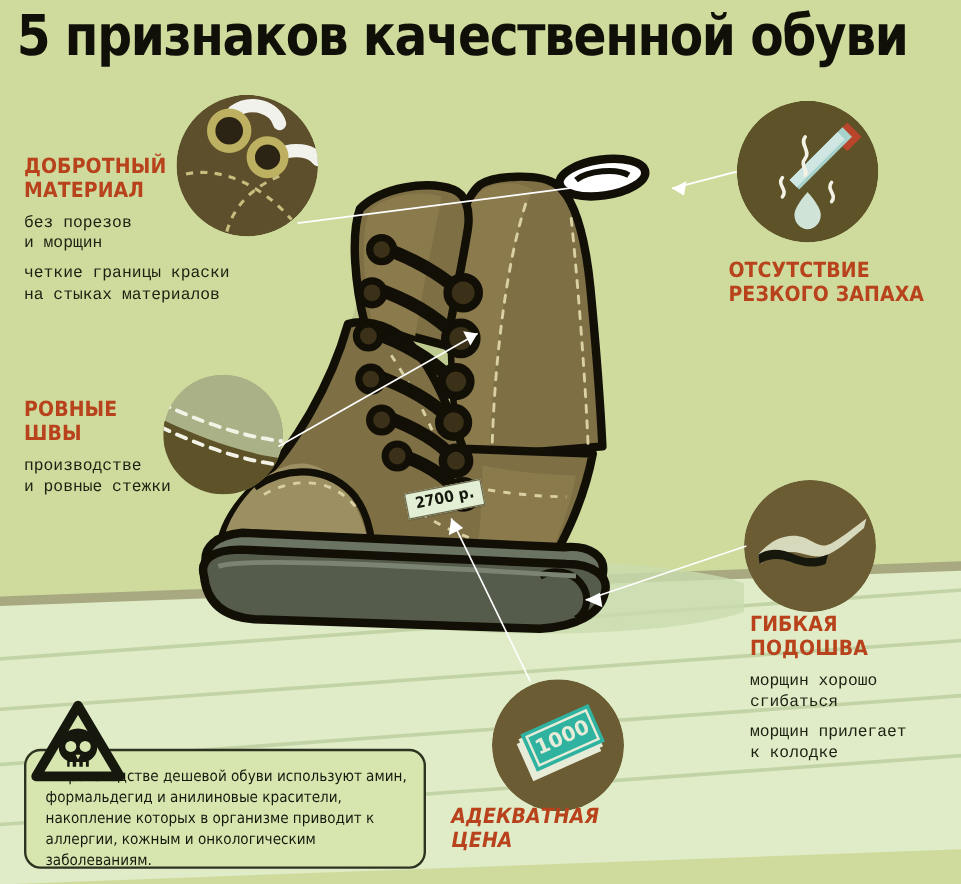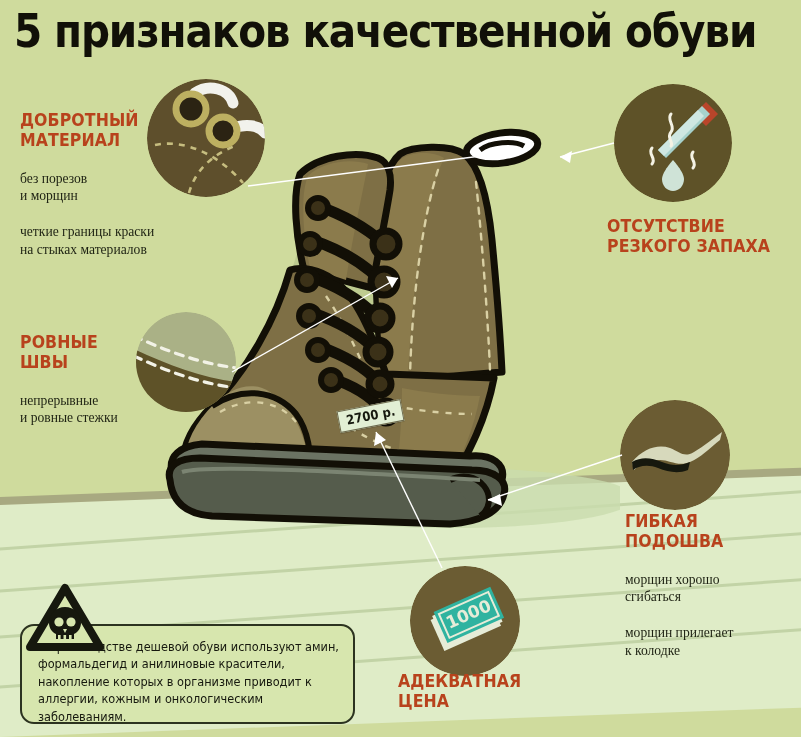--- a/index.html
+++ b/index.html
@@ -102,26 +102,26 @@
     font-family:"DejaVu Sans Condensed","Liberation Sans", sans-serif;
     font-size:17.5px;
     font-weight:700;
     color:#b8421c;
     line-height:1.16;
     letter-spacing:.1px;
     text-transform:uppercase;
     white-space:pre-line;
   }
   .block .p {
-    font-family:Liberation Serif, serif;
+    font-family:Liberation Mono, monospace;
     font-size:13.6px;
     color:#1d2112;
     line-height:1.28;
     white-space:pre-line;
-    margin-top:19px;
+    margin-top:8px;
   }
 
   
   .pricetag {
     position:absolute;
     z-index:26;
     background:#e2efd4;
     border:1px solid #6d6a4d;
     padding:2px 7px 3px 7px;
     font-family:"DejaVu Sans Condensed","Liberation Sans", sans-serif;
@@ -346,51 +346,51 @@
       <polygon points="398,278 386,276 392,288" fill="#ffffff" stroke="none"></polygon>
 
       <line x1="622" y1="455" x2="488" y2="500"></line>
       <polygon points="488,500 500,494 502,506" fill="#ffffff" stroke="none"></polygon>
 
       <line x1="442" y1="568" x2="376" y2="432"></line>
       <polygon points="376,432 374,446 386,440" fill="#ffffff" stroke="none"></polygon>
     </g>
   </svg>
 
-  <div class="block" style="left:20px; top:110px; width:215px;">
+  <div class="block" style="left:20px; top:129px; width:215px;">
     <div class="head">ДОБРОТНЫЙ
 МАТЕРИАЛ</div>
     <div class="p">без порезов
 и морщин</div>
     <div class="p">четкие границы краски
 на стыках материалов</div>
   </div>
 
   <div class="block" style="left:20px; top:332px; width:205px;">
     <div class="head">РОВНЫЕ
 ШВЫ</div>
-    <div class="p">непрерывные
+    <div class="p">производстве
 и ровные стежки</div>
   </div>
 
   <div class="block" style="left:607px; top:216px; width:190px;">
     <div class="head">ОТСУТСТВИЕ
 РЕЗКОГО ЗАПАХА</div>
   </div>
 
   <div class="block" style="left:625px; top:511px; width:190px;">
     <div class="head">ГИБКАЯ
 ПОДОШВА</div>
     <div class="p">морщин хорошо
 сгибаться</div>
     <div class="p">морщин прилегает
 к колодке</div>
   </div>
 
-  <div class="block" style="left:398px; top:671px; width:180px;">
+  <div class="block" style="left:376px; top:671px; width:180px;font-style:italic;">
     <div class="head">АДЕКВАТНАЯ
 ЦЕНА</div>
   </div>
 
   <div class="warnbox">
     <div class="wtext">В производстве дешевой обуви используют амин, формальдегид и анилиновые красители, накопление которых в организме приводит к аллергии, кожным и онкологическим заболеваниям.</div>
   </div>
   <div class="hazard">
     <svg viewBox="0 0 78 70" xmlns="http://www.w3.org/2000/svg">
       <path d="M39 5 L74 64 L4 64 Z" fill="#d7e6ae" stroke="#16180e" stroke-width="8" stroke-linejoin="round"></path>

